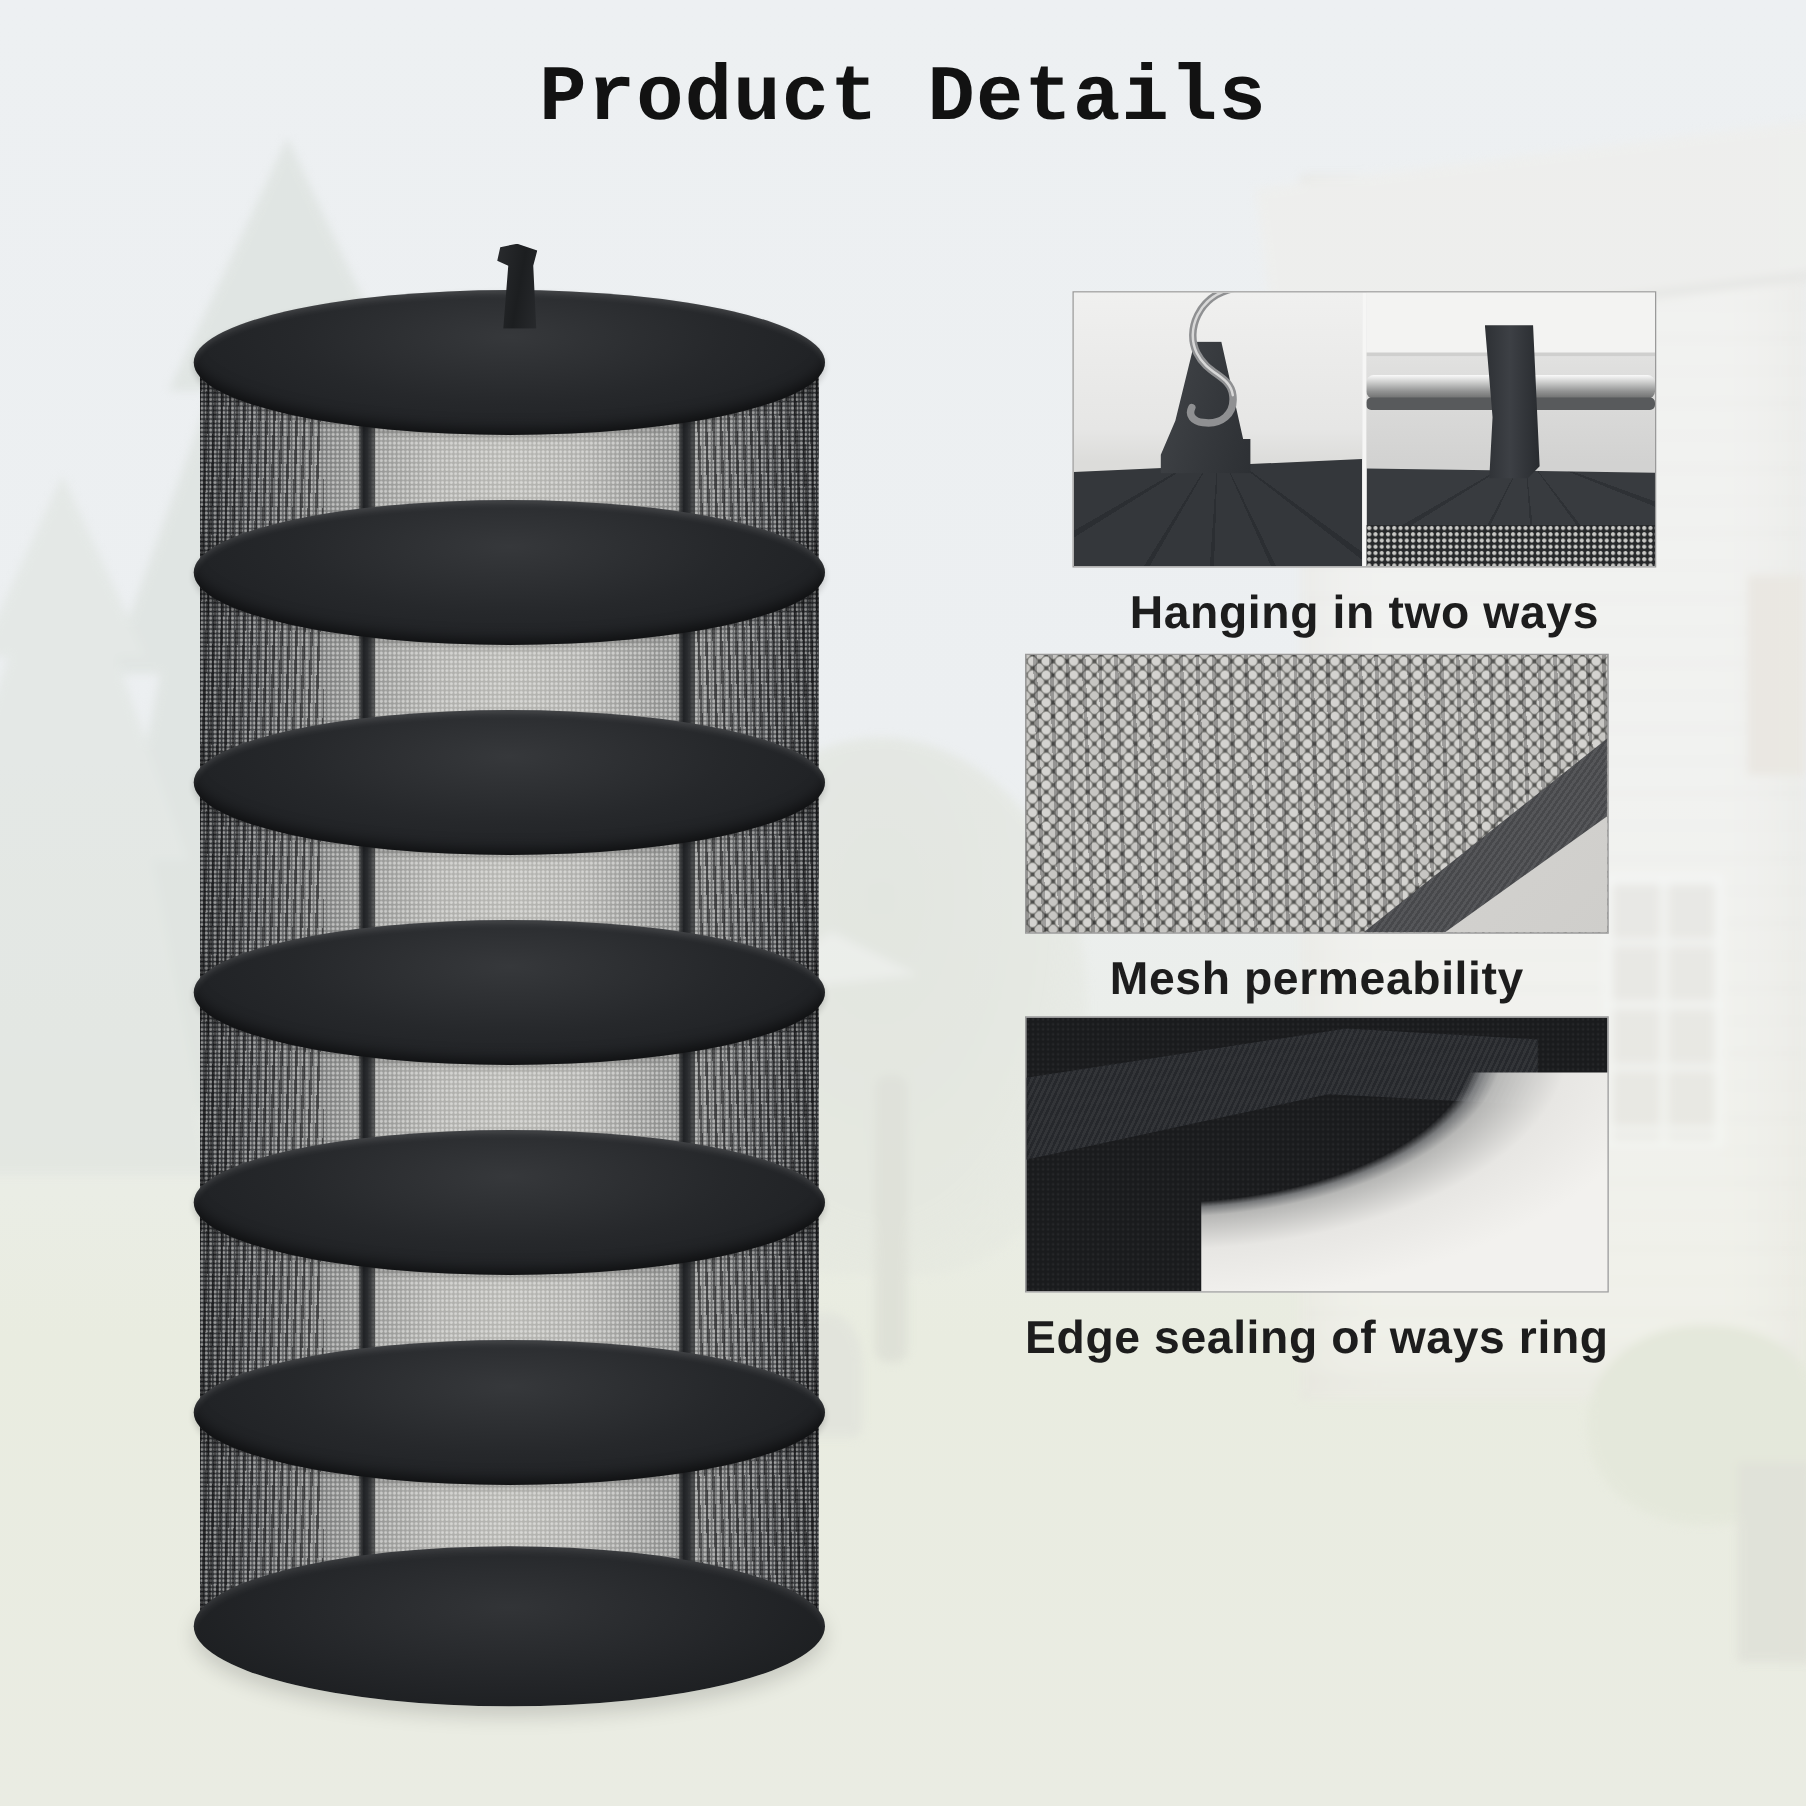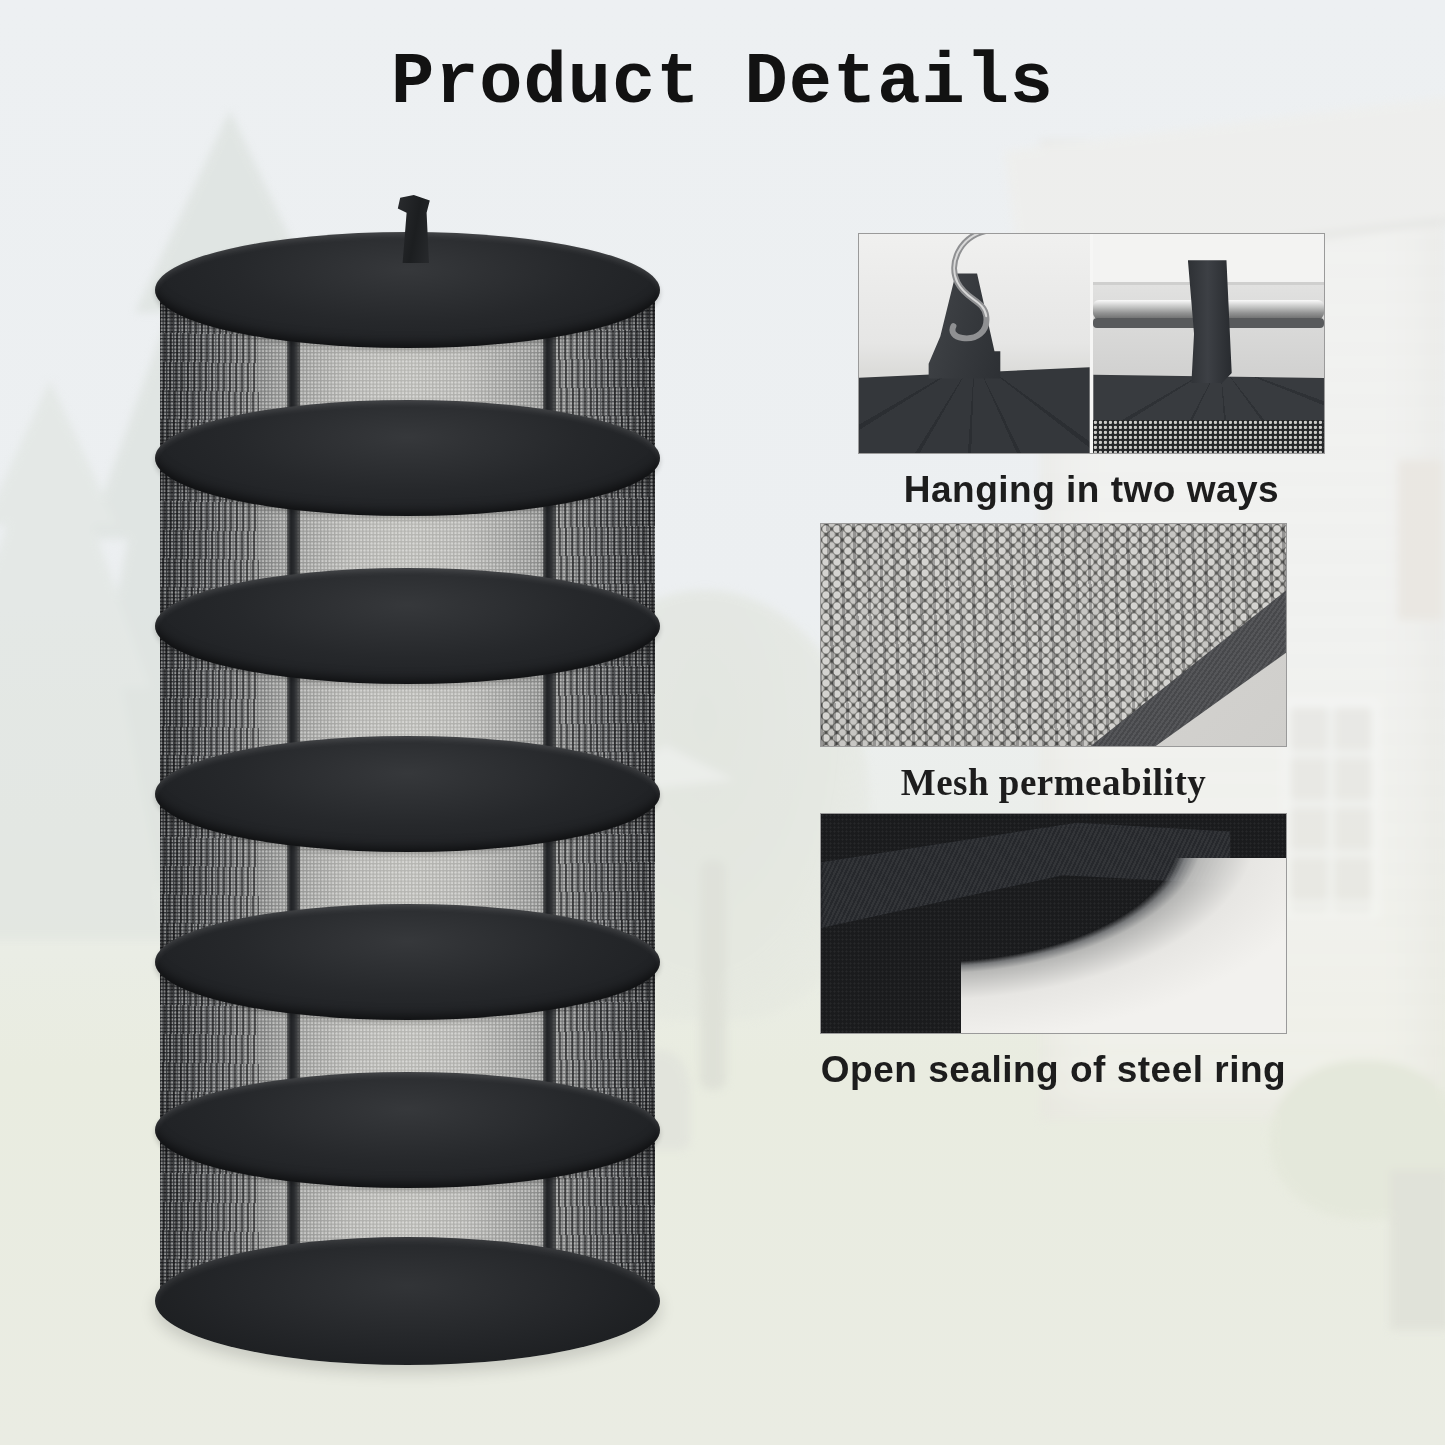--- a/index.html
+++ b/index.html
@@ -28,21 +28,21 @@
                    repeating-linear-gradient(180deg,transparent 0 44px,#f7f7f5 44px 50px);}
   .shutter{position:absolute;left:1398px;top:460px;width:47px;height:160px;background:#e9e3d9;}
   .bush{position:absolute;left:1270px;top:1060px;width:190px;height:160px;border-radius:48%;background:#e2e6d8;}
   .bush2{position:absolute;left:1390px;top:1170px;width:60px;height:160px;background:#dbdcd4;}
   .umbrella{position:absolute;left:595px;top:745px;width:140px;height:50px;background:#eceeea;
             clip-path:polygon(0 100%,50% 0,100% 70%);}
   .chair{position:absolute;left:620px;top:1050px;width:70px;height:100px;background:#dee0da;border-radius:40% 40% 10% 10%;}
 
   
   .title{position:absolute;left:0;top:44px;width:100%;text-align:center;
-         font-family:"Liberation Mono",monospace;font-weight:700;font-size:72px;line-height:1.1;
+         font-family:"Liberation Mono",monospace;font-weight:700;font-size:63px;line-height:1.1;
          letter-spacing:1px;color:#121212;}
 
   
   .product{position:absolute;left:155px;top:195px;width:505px;height:1185px;}
   .hang-strap{position:absolute;left:238px;top:0;width:40px;height:68px;z-index:5;
          background:linear-gradient(100deg,#2c2e31 0%,#1c1e20 55%,#2a2c2f 100%);
          clip-path:polygon(18% 4%,52% 0,92% 8%,84% 26%,90% 100%,24% 100%,34% 26%,12% 20%);}
   .wall{position:absolute;left:5px;width:495px;z-index:1;
         background-image:
           repeating-linear-gradient(92deg,rgba(8,8,10,.5) 0 2px,rgba(0,0,0,0) 2px 6px),
@@ -203,32 +203,32 @@
         <div class="rod2"></div>
         <div class="tarp right"></div>
         <div class="strap-v"></div>
         <div class="meshband"></div>
       </div>
       <div class="divider1"></div>
     </div>
     <div class="caption">Hanging in two ways</div>
   </div>
 
-  <div class="detail" style="top:523px;font-family:Liberation Serif, serif;">
+  <div class="detail" style="top:523px;">
     <div class="card" style="height:222px;">
       <div class="mesh-macro"></div>
       <div class="mesh-corner"></div>
       <div class="mesh-fold"></div>
     </div>
     <div class="caption">Mesh permeability</div>
   </div>
 
   <div class="detail" style="top:813px;">
     <div class="card" style="height:219px;">
       <div class="edge-base"></div>
       <div class="edge-band"></div>
       <div class="edge-corner"></div>
     </div>
-    <div class="caption">Open sealing of steel ring</div>
+    <div class="caption">Edge sealing of ways ring</div>
   </div>
 
 
 </div>
 
 </body></html>

